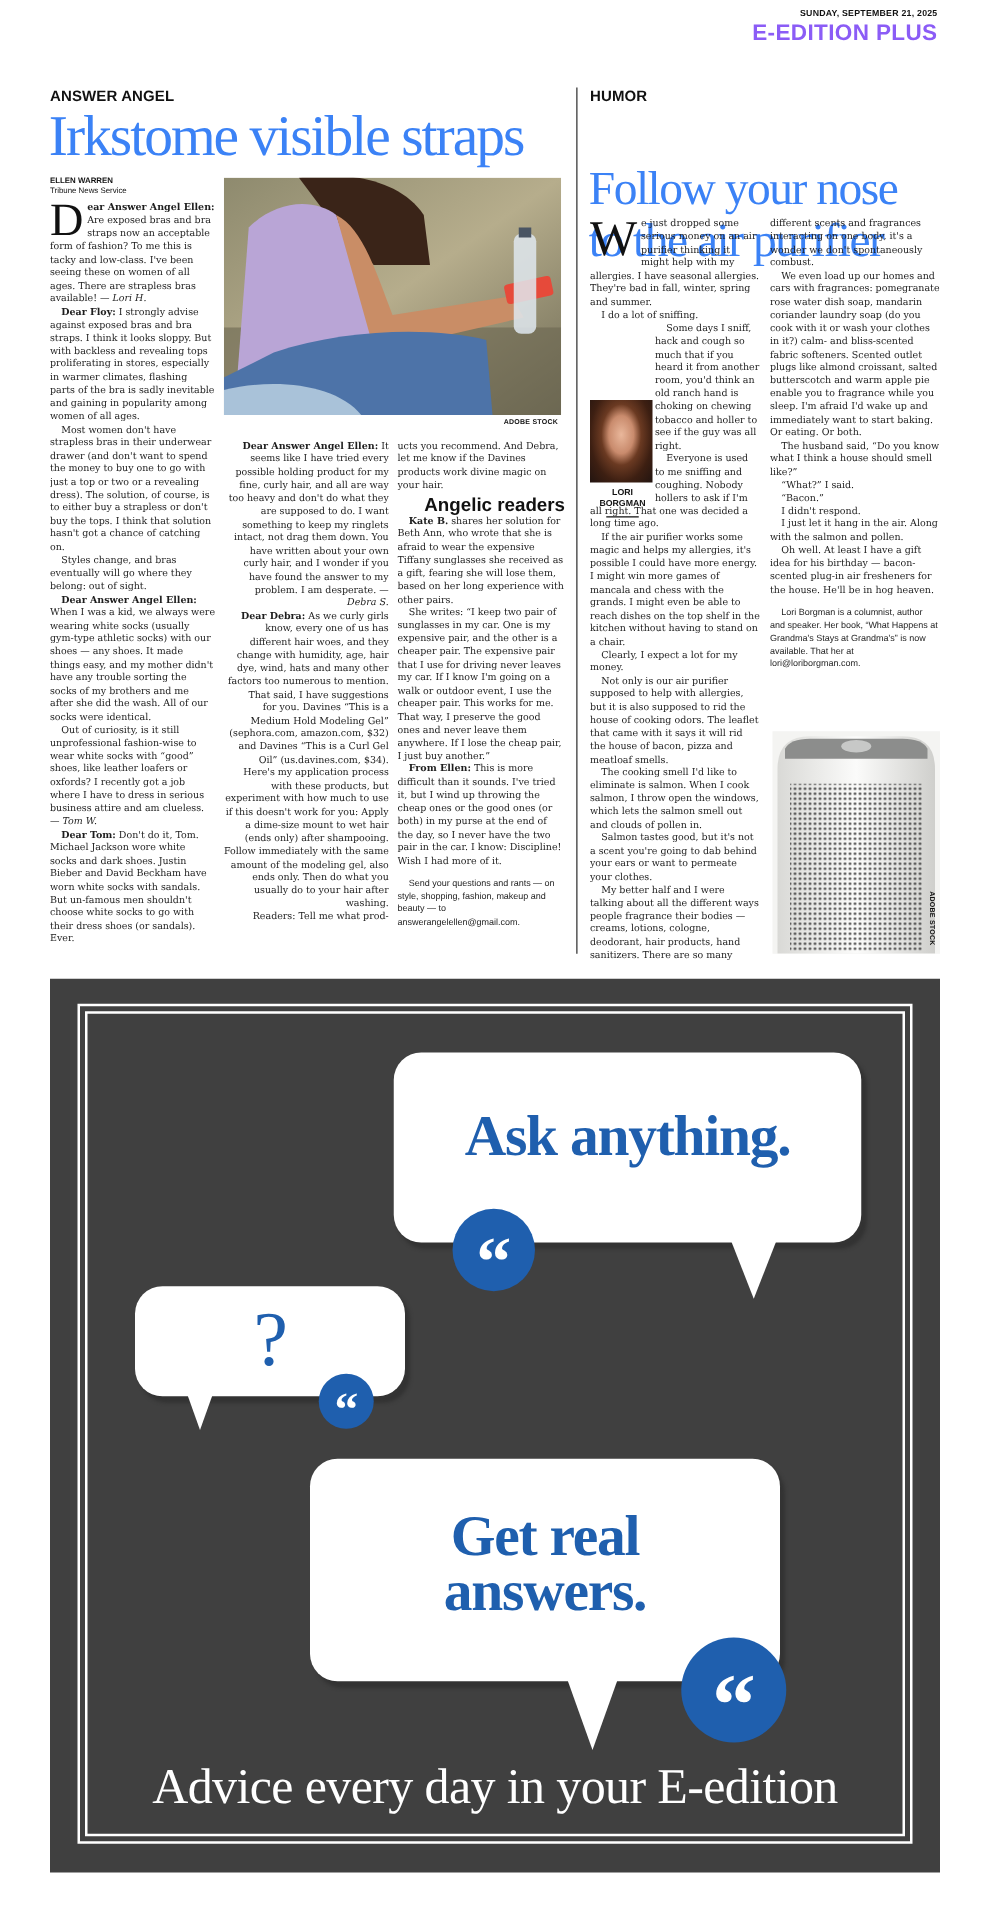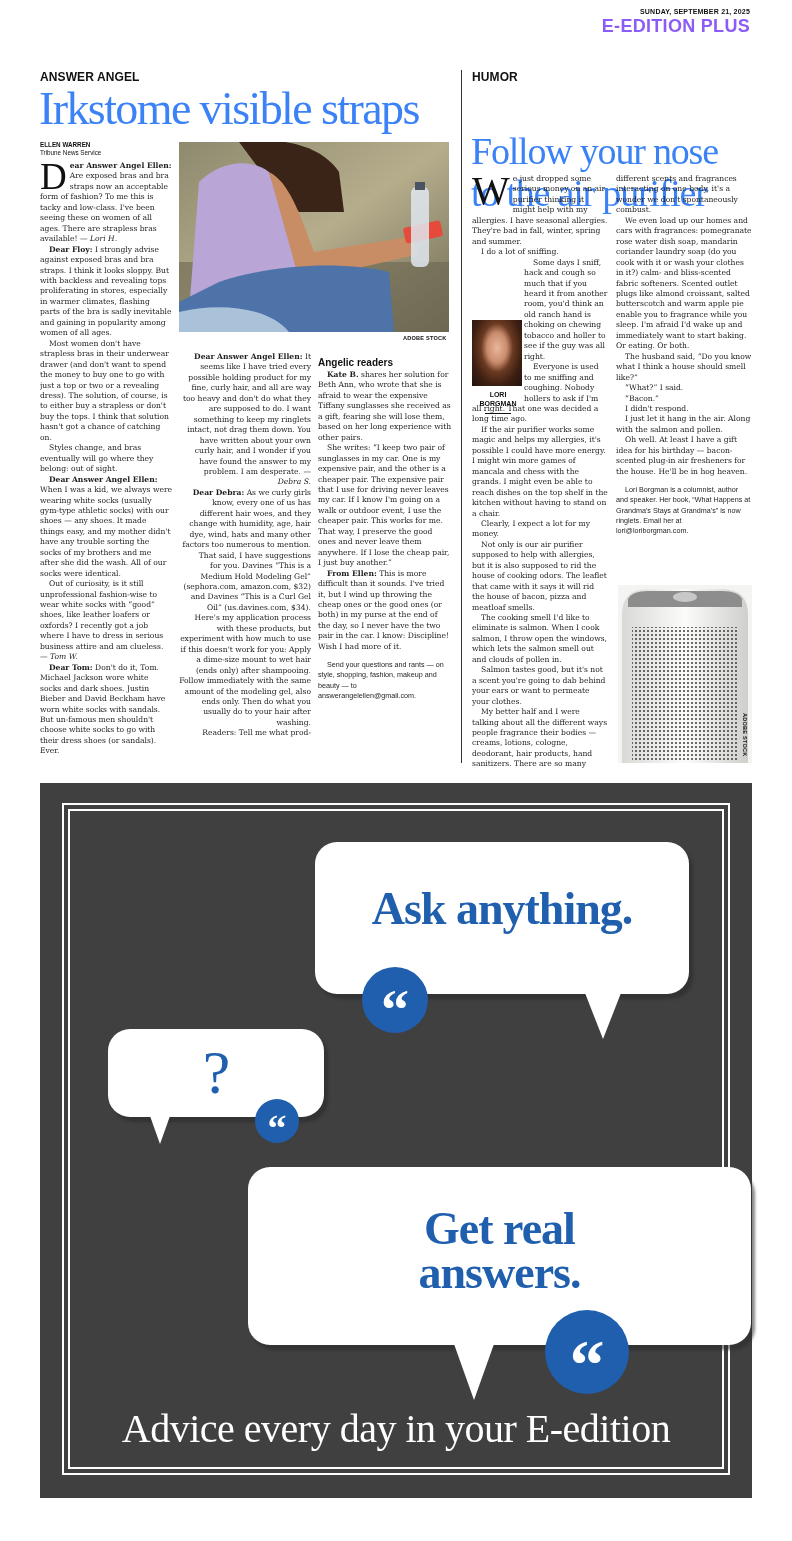--- a/index.html
+++ b/index.html
@@ -22,21 +22,21 @@
   .body-text i { font-style: italic; }
 
   .byline { position: absolute; left: 40px; top: 141px; font-family: "Liberation Sans", sans-serif; font-size: 6.3px; line-height: 8px; color: #111; }
   .byline .name { font-weight: bold; }
 
   .dropcap { float: left; font-family: "Liberation Serif", serif; font-size: 37px; line-height: 30px; margin: 1px 3px 0 0; font-weight: normal; color: #111; }
 
   .photo { position: absolute; overflow: hidden; }
   .credit { position: absolute; font-family: "Liberation Sans", sans-serif; font-weight: bold; font-size: 5.6px; letter-spacing: 0.2px; color: #111; }
 
-  .subhead { font-family: "Liberation Sans", sans-serif; font-weight: bold; font-size: 10px; line-height: 13px; margin: 4px 0 1px 0; color: #111; text-indent: 0; }
+  .subhead { font-family: "Liberation Sans", sans-serif; font-weight: bold; font-size: 15px; line-height: 13px; margin: 4px 0 1px 0; color: #111; text-indent: 0; text-align: right; }
   .tagline { font-family: "Liberation Sans", sans-serif; font-size: 7.2px; line-height: 10.2px; text-indent: 0; margin-top: 8px; }
 
   .mug { position: absolute; left: 472px; top: 320px; width: 50px; height: 66px; background: radial-gradient(ellipse at 50% 42%, #e9b79b 0%, #c98b6d 28%, #6b3a22 45%, #3d1f12 70%, #221410 100%); }
   .mug-name { position: absolute; left: 470px; top: 390px; width: 56px; text-align: center; font-family: "Liberation Sans", sans-serif; font-weight: bold; font-size: 7px; line-height: 9px; color: #111; }
   .mug-rule { position: absolute; left: 485px; top: 413px; width: 26px; height: 1px; background: #111; }
 
   
   .promo { position: absolute; left: 40px; top: 783px; width: 712px; height: 715px; background: #404040; }
   .promo-frame-outer { position: absolute; left: 22px; top: 20px; width: 668px; height: 672px; border: 2px solid #ffffff; }
   .promo-frame-inner { position: absolute; left: 28px; top: 26px; width: 656px; height: 660px; border: 2px solid #ffffff; }
@@ -99,20 +99,21 @@
 
 <div class="body-text" style="left:179px; top:352px; width:132px; height:415px;text-align:right;">
   <p><b>Dear Answer Angel Ellen:</b><span> It seems like I have tried every possible holding product for my fine, curly hair, and all are way too heavy and don't do what they are supposed to do. I want something to keep my ringlets intact, not drag them down. You have written about your own curly hair, and I wonder if you have found the answer to my problem. I am desperate. — </span><i>Debra S.</i></p>
   <p><b>Dear Debra:</b><span> As we curly girls know, every one of us has different hair woes, and they change with humidity, age, hair dye, wind, hats and many other factors too numerous to mention.</span></p>
   <p>That said, I have suggestions for you. Davines “This is a Medium Hold Modeling Gel” (sephora.com, amazon.com, $32) and Davines “This is a Curl Gel Oil” (us.davines.com, $34).</p>
   <p>Here's my application process with these products, but experiment with how much to use if this doesn't work for you: Apply a dime-size mount to wet hair (ends only) after shampooing. Follow immediately with the same amount of the modeling gel, also ends only. Then do what you usually do to your hair after washing.</p>
   <p>Readers: Tell me what prod-</p>
 </div>
 
 <div class="body-text" style="left:318px; top:352px; width:134px; height:415px;">
+  <p class="noindent">ucts you recommend. And Debra, let me know if the Davines products work divine magic on your hair.</p>
   <div class="subhead">Angelic readers</div>
   <p><b>Kate B.</b><span> shares her solution for Beth Ann, who wrote that she is afraid to wear the expensive Tiffany sunglasses she received as a gift, fearing she will lose them, based on her long experience with other pairs.</span></p>
   <p>She writes: “I keep two pair of sunglasses in my car. One is my expensive pair, and the other is a cheaper pair. The expensive pair that I use for driving never leaves my car. If I know I'm going on a walk or outdoor event, I use the cheaper pair. This works for me. That way, I preserve the good ones and never leave them anywhere. If I lose the cheap pair, I just buy another.”</p>
   <p><b>From Ellen:</b><span> This is more difficult than it sounds. I've tried it, but I wind up throwing the cheap ones or the good ones (or both) in my purse at the end of the day, so I never have the two pair in the car. I know: Discipline! Wish I had more of it.</span></p>
   <p class="tagline">Send your questions and rants — on style, shopping, fashion, makeup and beauty — to answerangelellen@gmail.com.</p>
 </div>
 
 <div class="col-divider"></div>
 
 <div class="kicker" style="left:472px; top:70px;">HUMOR</div>
@@ -143,21 +144,21 @@
 
 <div class="body-text" style="left:616px; top:174px; width:136px; height:408px;">
   <p class="noindent">different scents and fragrances interacting on one body, it's a wonder we don't spontaneously combust.</p>
   <p>We even load up our homes and cars with fragrances: pomegranate rose water dish soap, mandarin coriander laundry soap (do you cook with it or wash your clothes in it?) calm- and bliss-scented fabric softeners. Scented outlet plugs like almond croissant, salted butterscotch and warm apple pie enable you to fragrance while you sleep. I'm afraid I'd wake up and immediately want to start baking. Or eating. Or both.</p>
   <p>The husband said, “Do you know what I think a house should smell like?”</p>
   <p>“What?” I said.</p>
   <p>“Bacon.”</p>
   <p>I didn't respond.</p>
   <p>I just let it hang in the air. Along with the salmon and pollen.</p>
   <p>Oh well. At least I have a gift idea for his birthday — bacon-scented plug-in air fresheners for the house. He'll be in hog heaven.</p>
-  <p class="tagline">Lori Borgman is a columnist, author and speaker. Her book, “What Happens at Grandma's Stays at Grandma's” is now ringlets. Email her at lori@loriborgman.com.</p>
+  <p class="tagline">Lori Borgman is a columnist, author and speaker. Her book, “What Happens at Grandma's Stays at Grandma's” is now available. That her at lori@loriborgman.com.</p>
 </div>
 
 <div class="photo" style="left:618px; top:585px; width:134px; height:178px; background:#f4f4f2;">
   <svg width="134" height="178" viewBox="0 0 134 178">
     <defs>
       <pattern id="dots" width="4" height="4" patternUnits="userSpaceOnUse">
         <circle cx="2" cy="2" r="1" fill="#3b3b3b"></circle>
       </pattern>
       <linearGradient id="body" x1="0" y1="0" x2="1" y2="0">
         <stop offset="0" stop-color="#d9d9d6"></stop>
@@ -182,21 +183,21 @@
     <div class="bubble-text" style="top:40px; font-size:46px;">Ask anything.</div>
   </div>
   <div class="quote-badge" style="left:322px; top:184px; width:66px; height:66px; font-size:56px; line-height:86px;">“</div>
 
   <div class="bubble" style="left:68px; top:246px; width:216px; height:88px;">
     <div class="tail" style="left:42px; top:87px; border-left-width:10px; border-right-width:10px; border-top-width:28px;"></div>
     <div class="bubble-text" style="top:8px; font-size:62px; line-height:70px; font-weight:normal;">?</div>
   </div>
   <div class="quote-badge" style="left:215px; top:316px; width:44px; height:44px; font-size:38px; line-height:58px;">“</div>
 
-  <div class="bubble" style="left:208px; top:384px; width:503px; height:178px;">
+  <div class="bubble" style="left:208px; top:384px; width:376px; height:178px;">
     <div class="tail" style="left:206px; top:177px; border-left-width:20px; border-right-width:20px; border-top-width:56px;"></div>
     <div class="bubble-text" style="top:40px; font-size:46px; line-height:44px;">
       <div>Get real</div>
       <div>answers.</div>
     </div>
   </div>
   <div class="quote-badge" style="left:505px; top:527px; width:84px; height:84px; font-size:70px; line-height:110px;">“</div>
 
   <div class="promo-tagline">Advice every day in your E-edition</div>
 </div>

